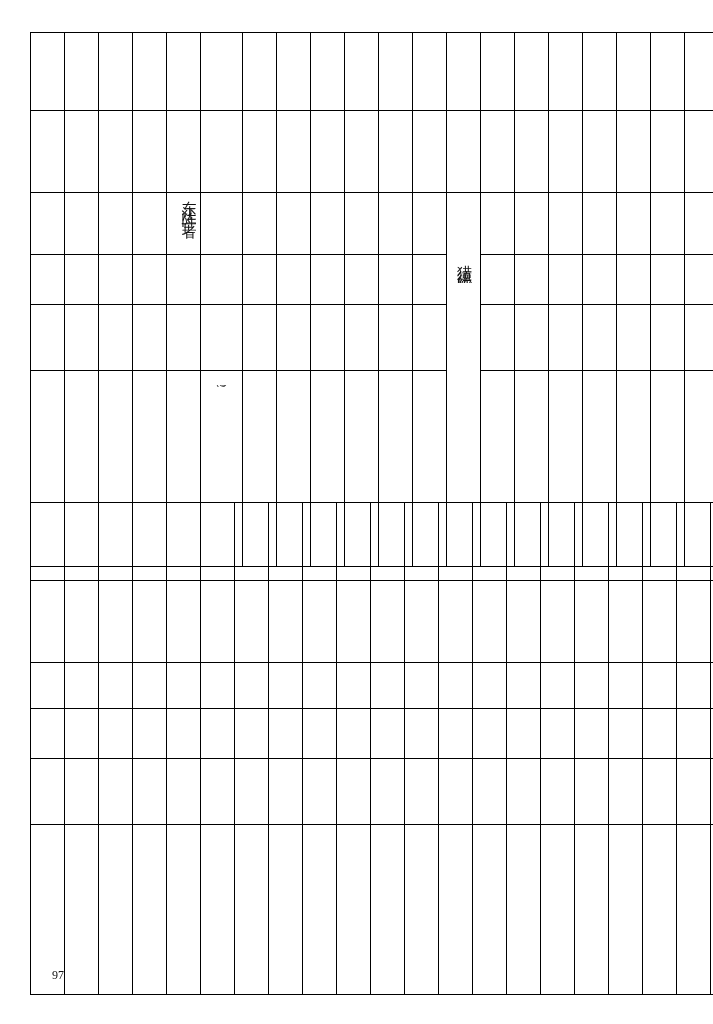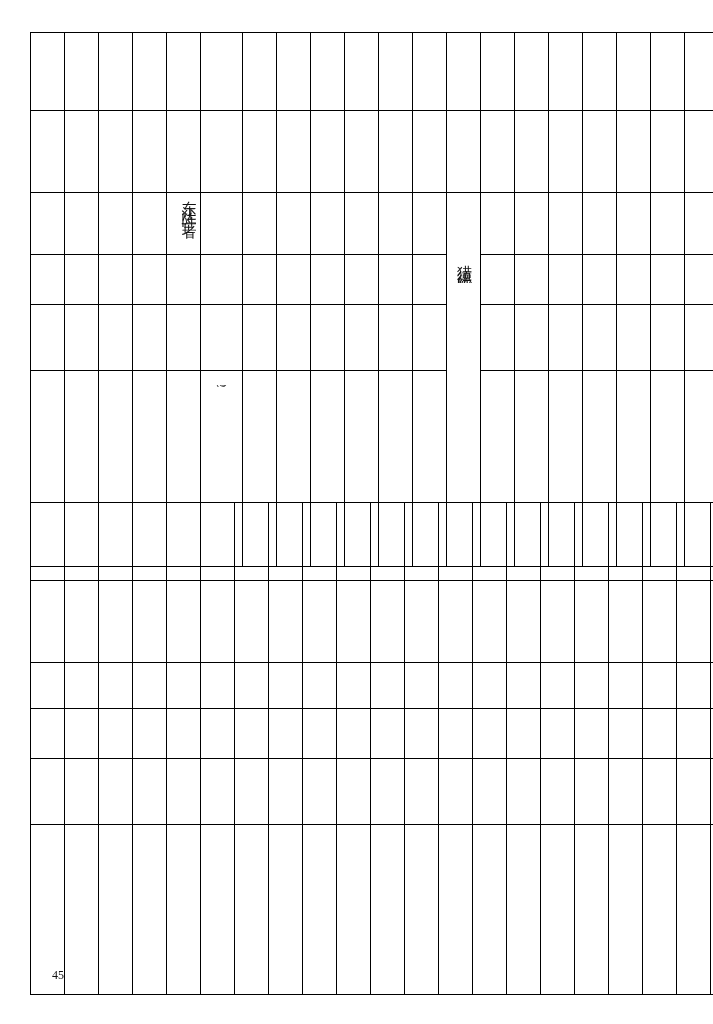--- a/index.html
+++ b/index.html
@@ -1331,14 +1331,14 @@
       <td>
             <div class="cellbox" style="padding-top:4px">
               <span class="vt addr">湖北罗田转英山县南门皮松街密</span>
             </div>
           </td>
 
     </tr>
   </tbody>
     </table>
 
-  <div class="pagenum">45</div>
+  <div class="pagenum">97</div>
 </div>
 
 </body></html>

